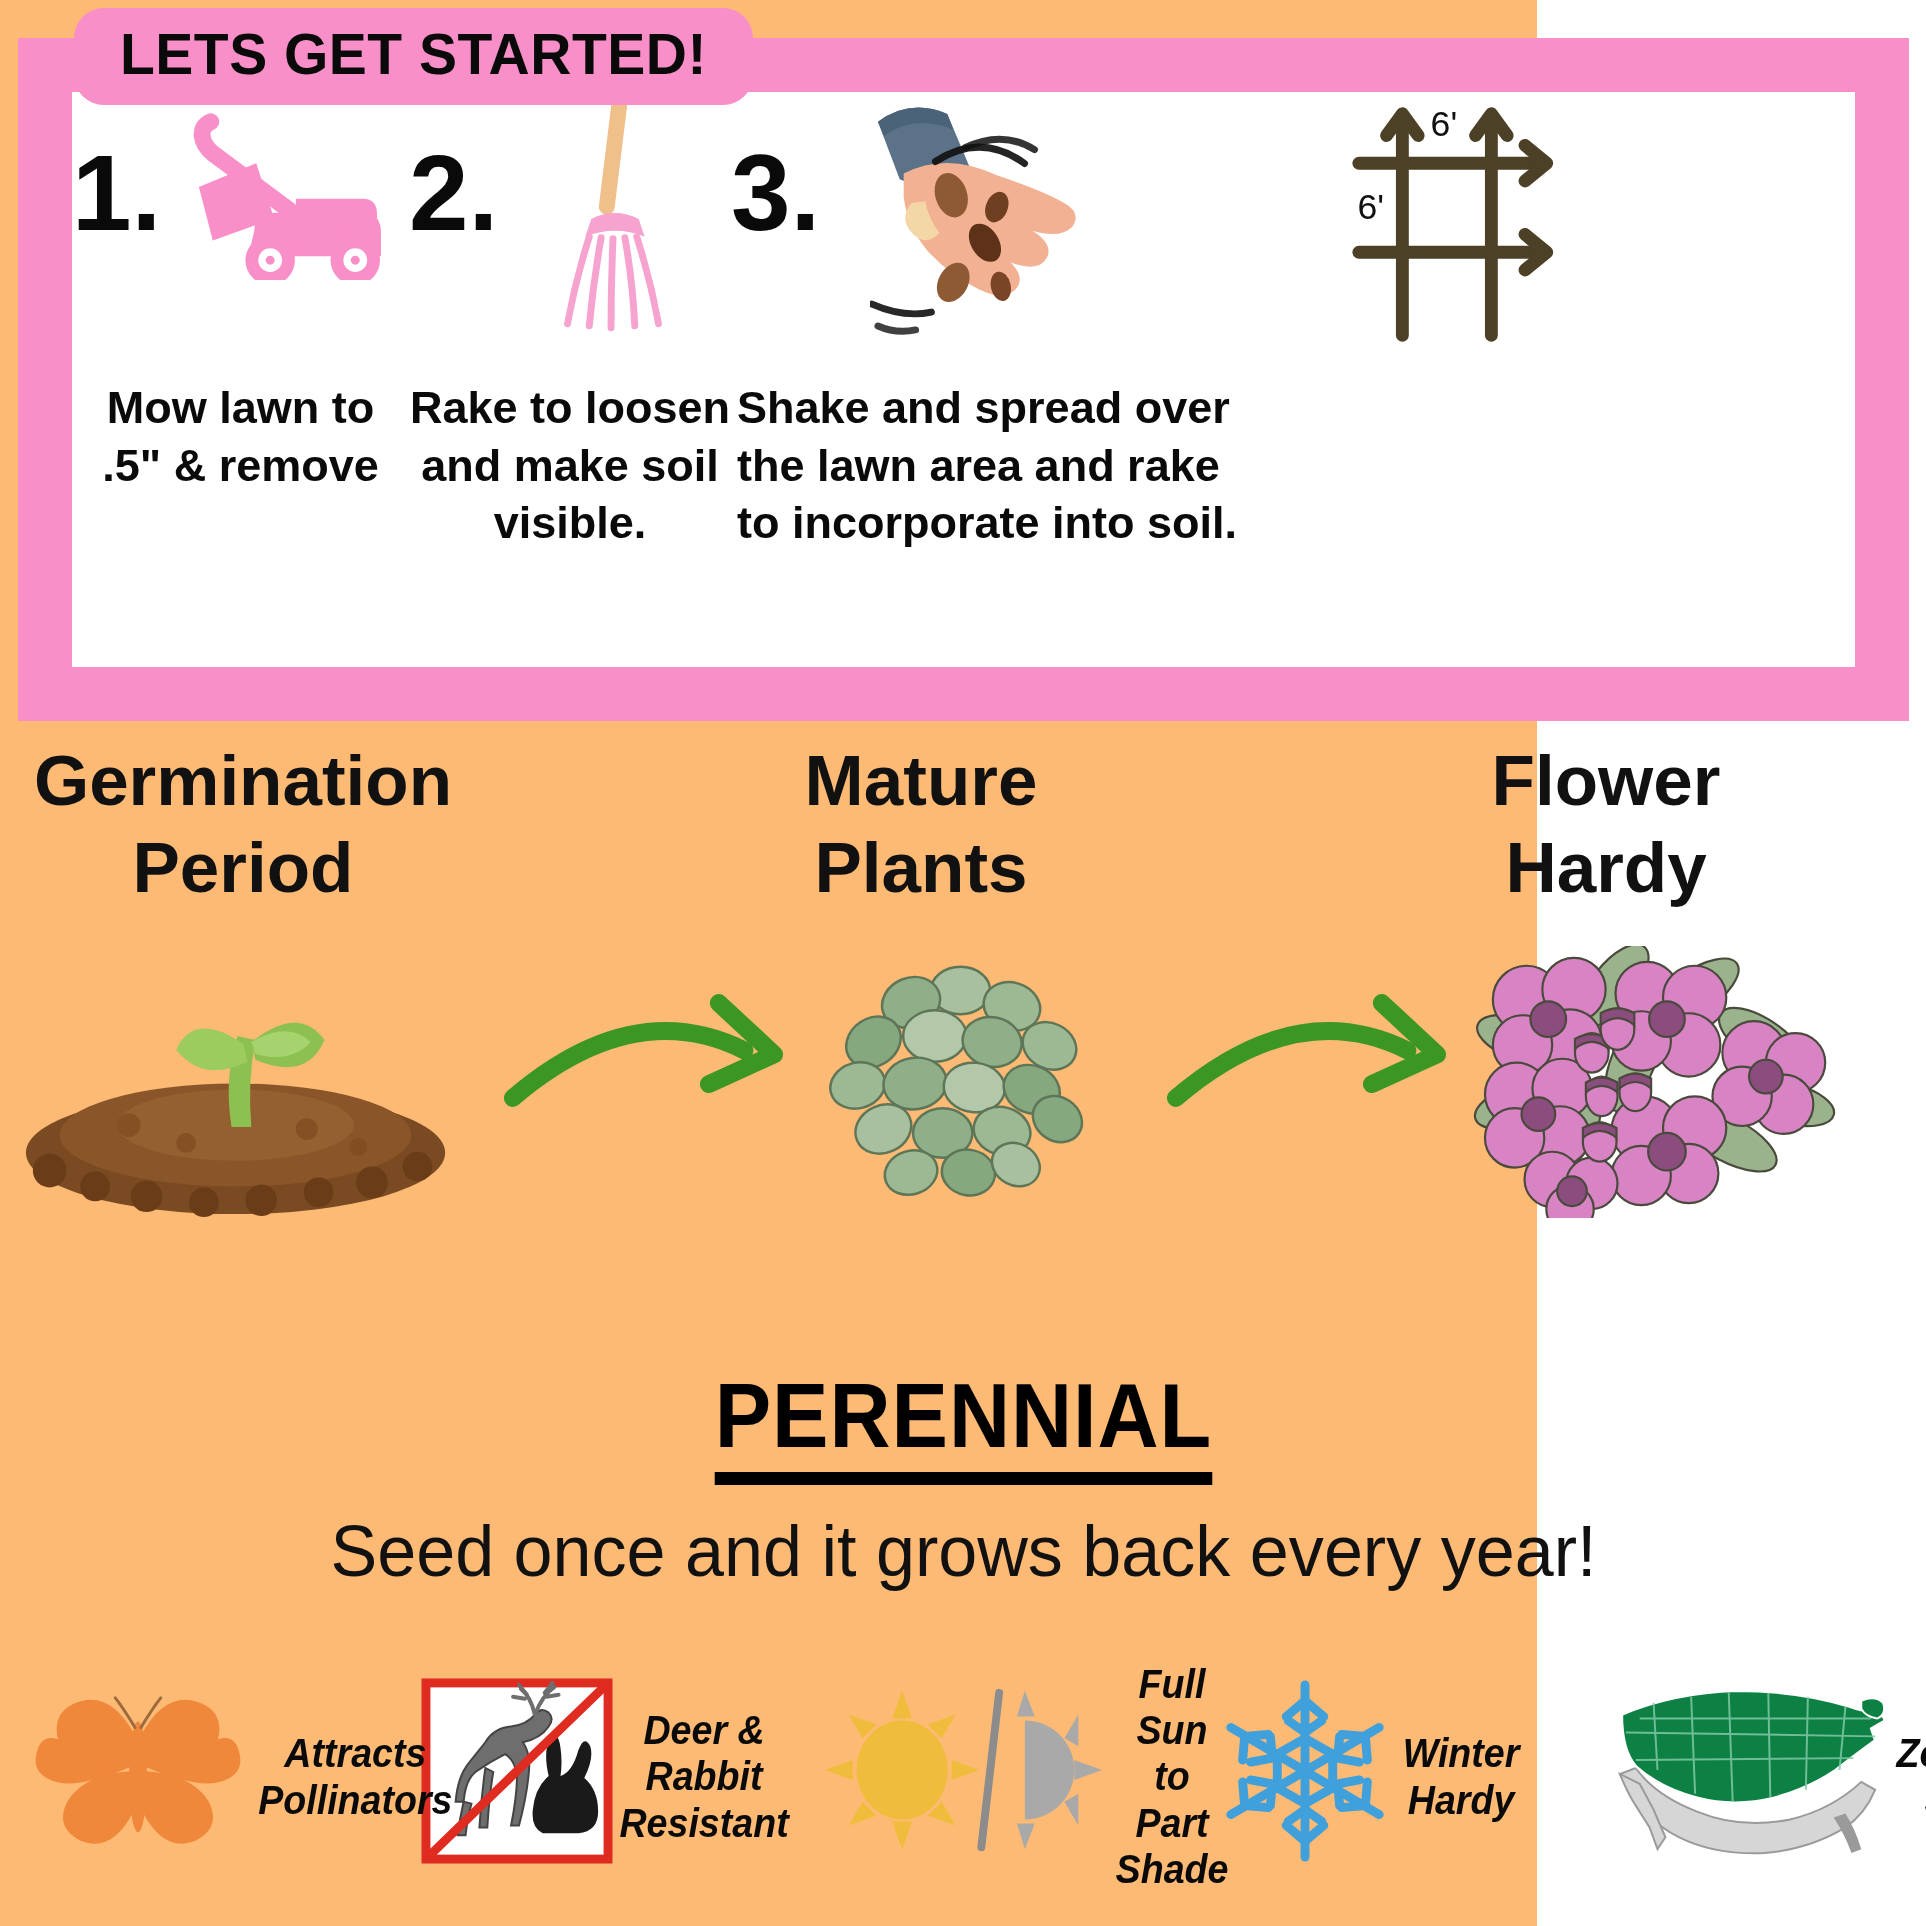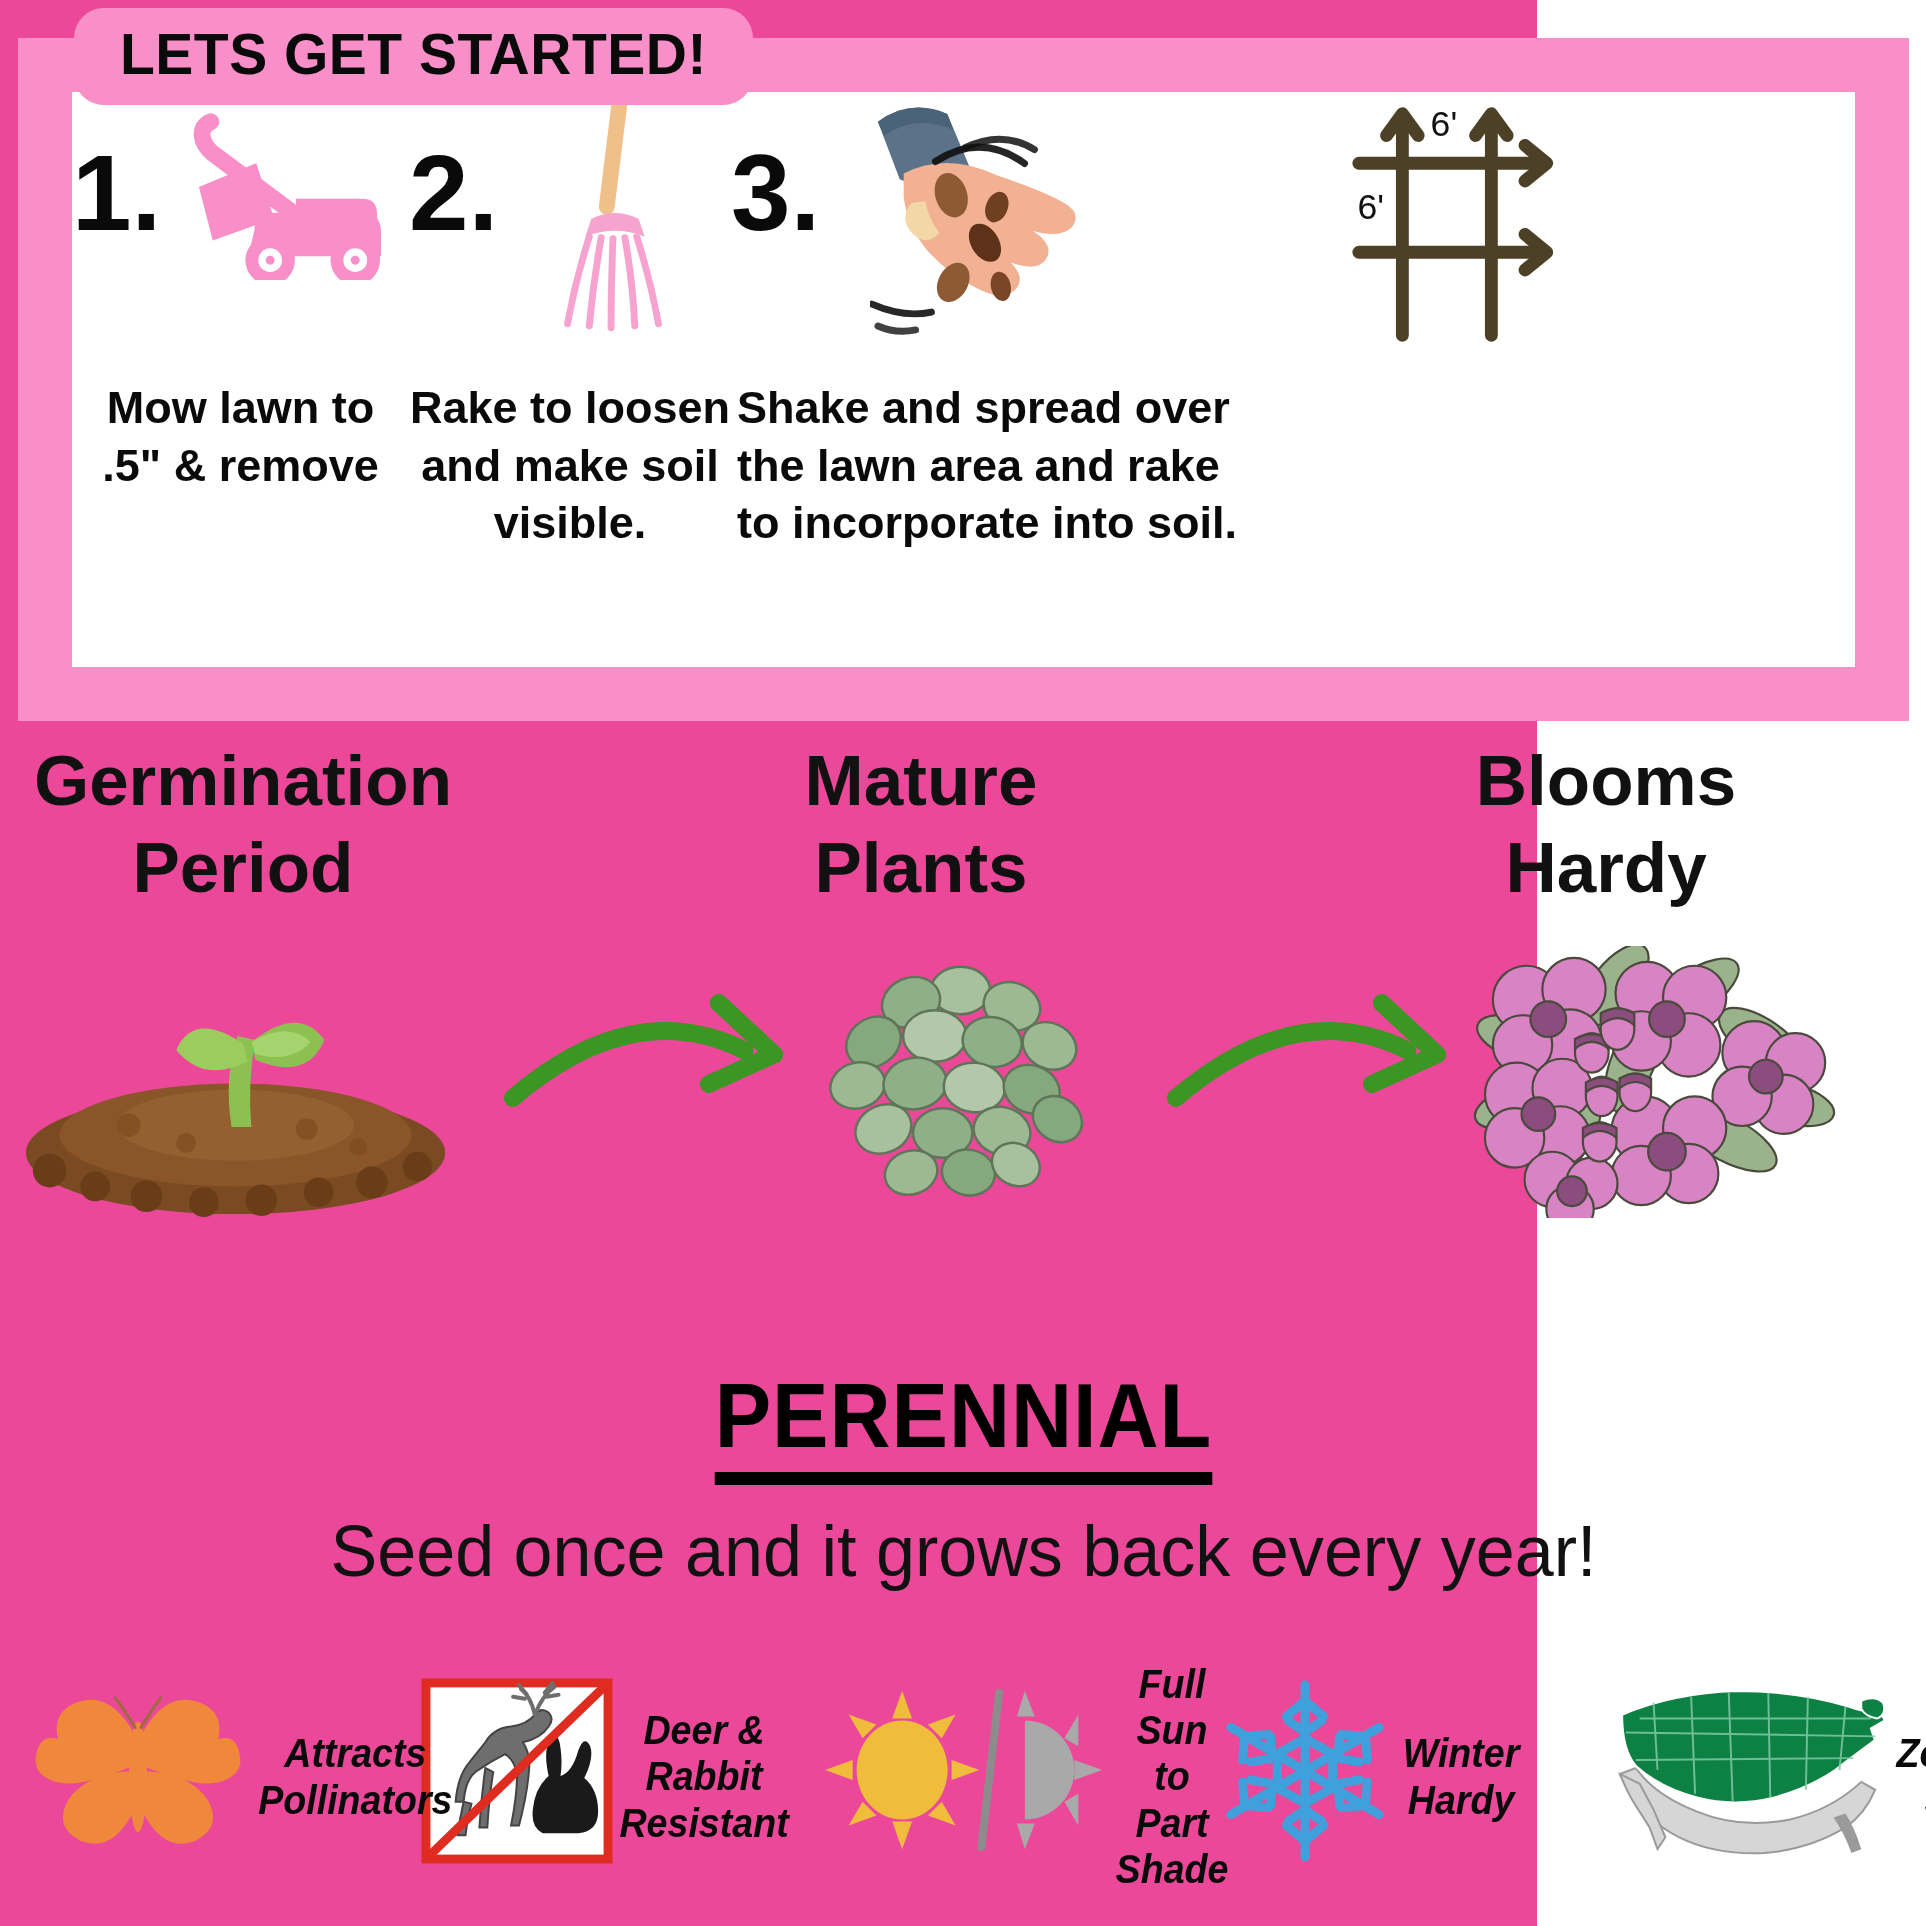--- a/index.html
+++ b/index.html
@@ -2,21 +2,21 @@
 <html><head>
 <meta charset="utf-8">
 <style>
   * { box-sizing: border-box; margin: 0; padding: 0; }
   html, body {
     width: 1927px; height: 1927px;
     background: #ffffff;
     font-family: "Liberation Sans", sans-serif;
     overflow: hidden;
   }
-  .page { position: relative; width: 1537px; height: 1927px; background:#ec4899; }
+  .page { position: relative; width: 1537px; height: 1927px; background:#fdba74; }
 
   
   .frame {
     position: absolute; left: 18px; top: 38px;
     width: 1891px; height: 683px;
     border: 54px solid #F98FC8;
     background: #ffffff;
   }
   .banner {
     position: absolute; left: 74px; top: 8px;
@@ -237,21 +237,21 @@
     <div class="tl-titles">
       <div class="tl-col tl-c1">
         <div class="tl-title">Germination</div>
         <div class="tl-title">Period</div>
       </div>
       <div class="tl-col tl-c2">
         <div class="tl-title">Mature</div>
         <div class="tl-title">Plants</div>
       </div>
       <div class="tl-col tl-c3">
-        <div class="tl-title">Blooms</div>
+        <div class="tl-title">Flower</div>
         <div class="tl-title">Hardy</div>
       </div>
     </div>
 
     <div class="tl-art">
 
       <svg style="position:absolute;left:10px;top:8px;" width="455" height="262" viewBox="0 0 460 265">
         <ellipse cx="228" cy="196" rx="212" ry="62" fill="#7A4A22"></ellipse>
         <ellipse cx="228" cy="178" rx="178" ry="52" fill="#8A5529"></ellipse>
         <ellipse cx="228" cy="168" rx="120" ry="36" fill="#94602F"></ellipse>

